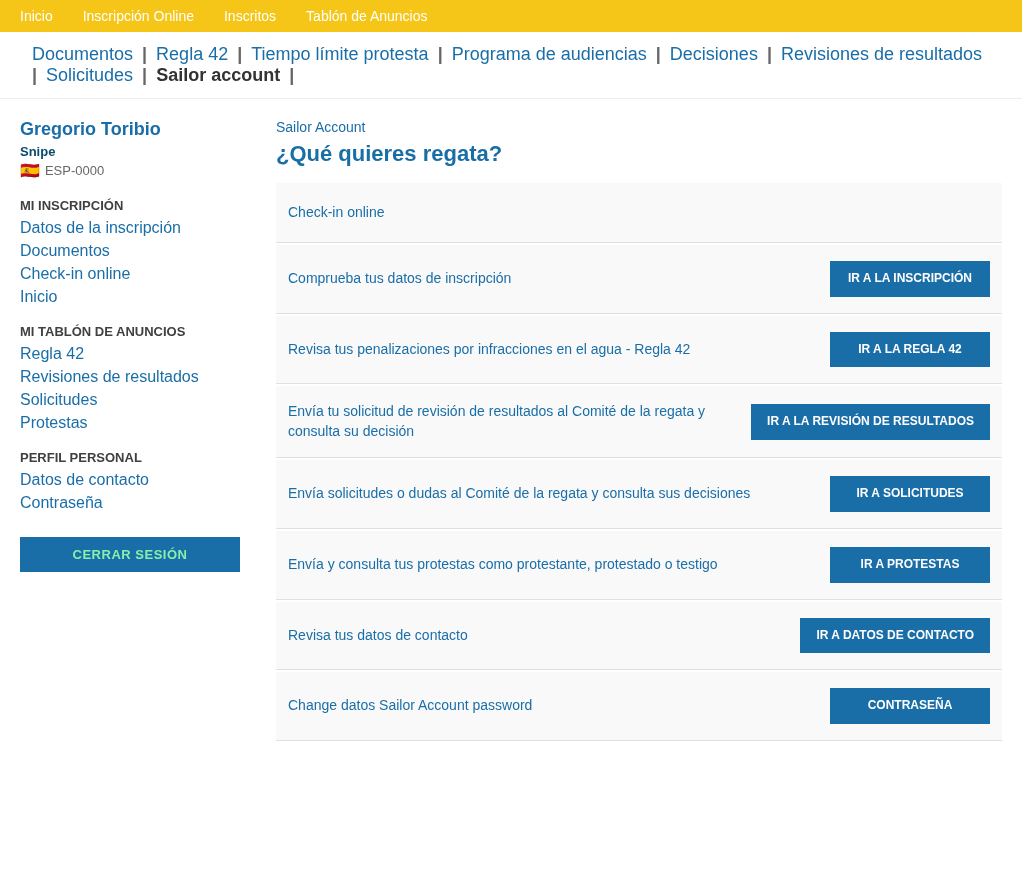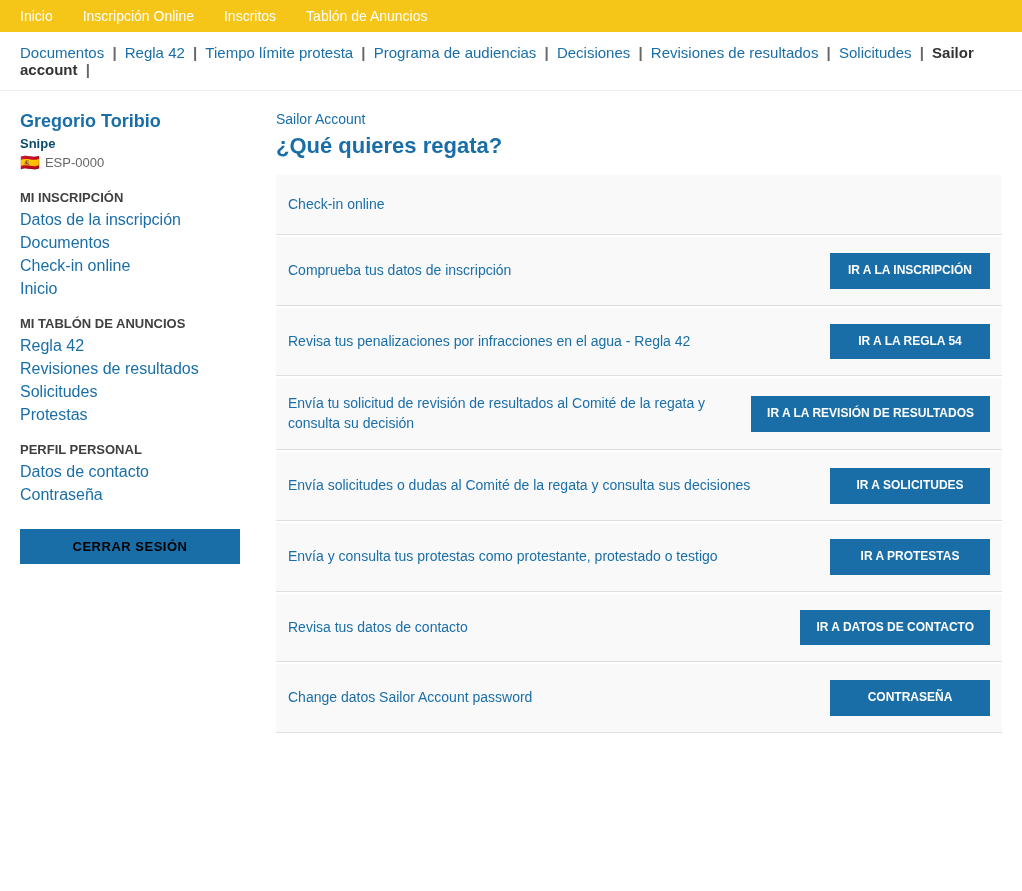--- a/index.html
+++ b/index.html
@@ -15,22 +15,22 @@
     }
     .top-nav a {
       color: #fff;
       text-decoration: none;
       font-size: 14px;
       font-weight: 500;
     }
 
     
     .breadcrumb {
-      padding: 12px 20px;
-      font-size: 15px;
+      padding: 12px 32px;
+      font-size: 18px;
       border-bottom: 1px solid #eee;
     }
     .breadcrumb a {
       color: #1a6ea8;
       text-decoration: none;
     }
     .breadcrumb span { color: #333; font-weight: bold; }
     .breadcrumb .sep { color: #666; margin: 0 4px; }
 
     
@@ -78,21 +78,21 @@
       display: block;
       color: #1a6ea8;
       text-decoration: none;
       font-size: 16px;
       margin-bottom: 5px;
     }
 
     .logout-btn {
       margin-top: 20px;
       background: #1a6ea8;
-      color: #000000;
+      color: #86efac;
       border: none;
       padding: 10px 8px;
       font-size: 13px;
       font-weight: bold;
       cursor: pointer;
       width: 100%;
       text-align: center;
       letter-spacing: 0.5px;
     }
 
@@ -198,21 +198,21 @@
     <div id="action-rows">
         <div class="action-row">
           <div class="action-text">Check-in online</div>
         </div>
         <div class="action-row">
           <div class="action-text">Comprueba tus datos de inscripción</div>
           <button class="action-btn">IR A LA INSCRIPCIÓN</button>
         </div>
         <div class="action-row">
           <div class="action-text">Revisa tus penalizaciones por infracciones en el agua - Regla 42</div>
-          <button class="action-btn">IR A LA REGLA 54</button>
+          <button class="action-btn">IR A LA REGLA 42</button>
         </div>
         <div class="action-row">
           <div class="action-text">Envía tu solicitud de revisión de resultados al Comité de la regata y consulta su decisión</div>
           <button class="action-btn">IR A LA REVISIÓN DE RESULTADOS</button>
         </div>
         <div class="action-row">
           <div class="action-text">Envía solicitudes o dudas al Comité de la regata y consulta sus decisiones</div>
           <button class="action-btn">IR A SOLICITUDES</button>
         </div>
         <div class="action-row">

